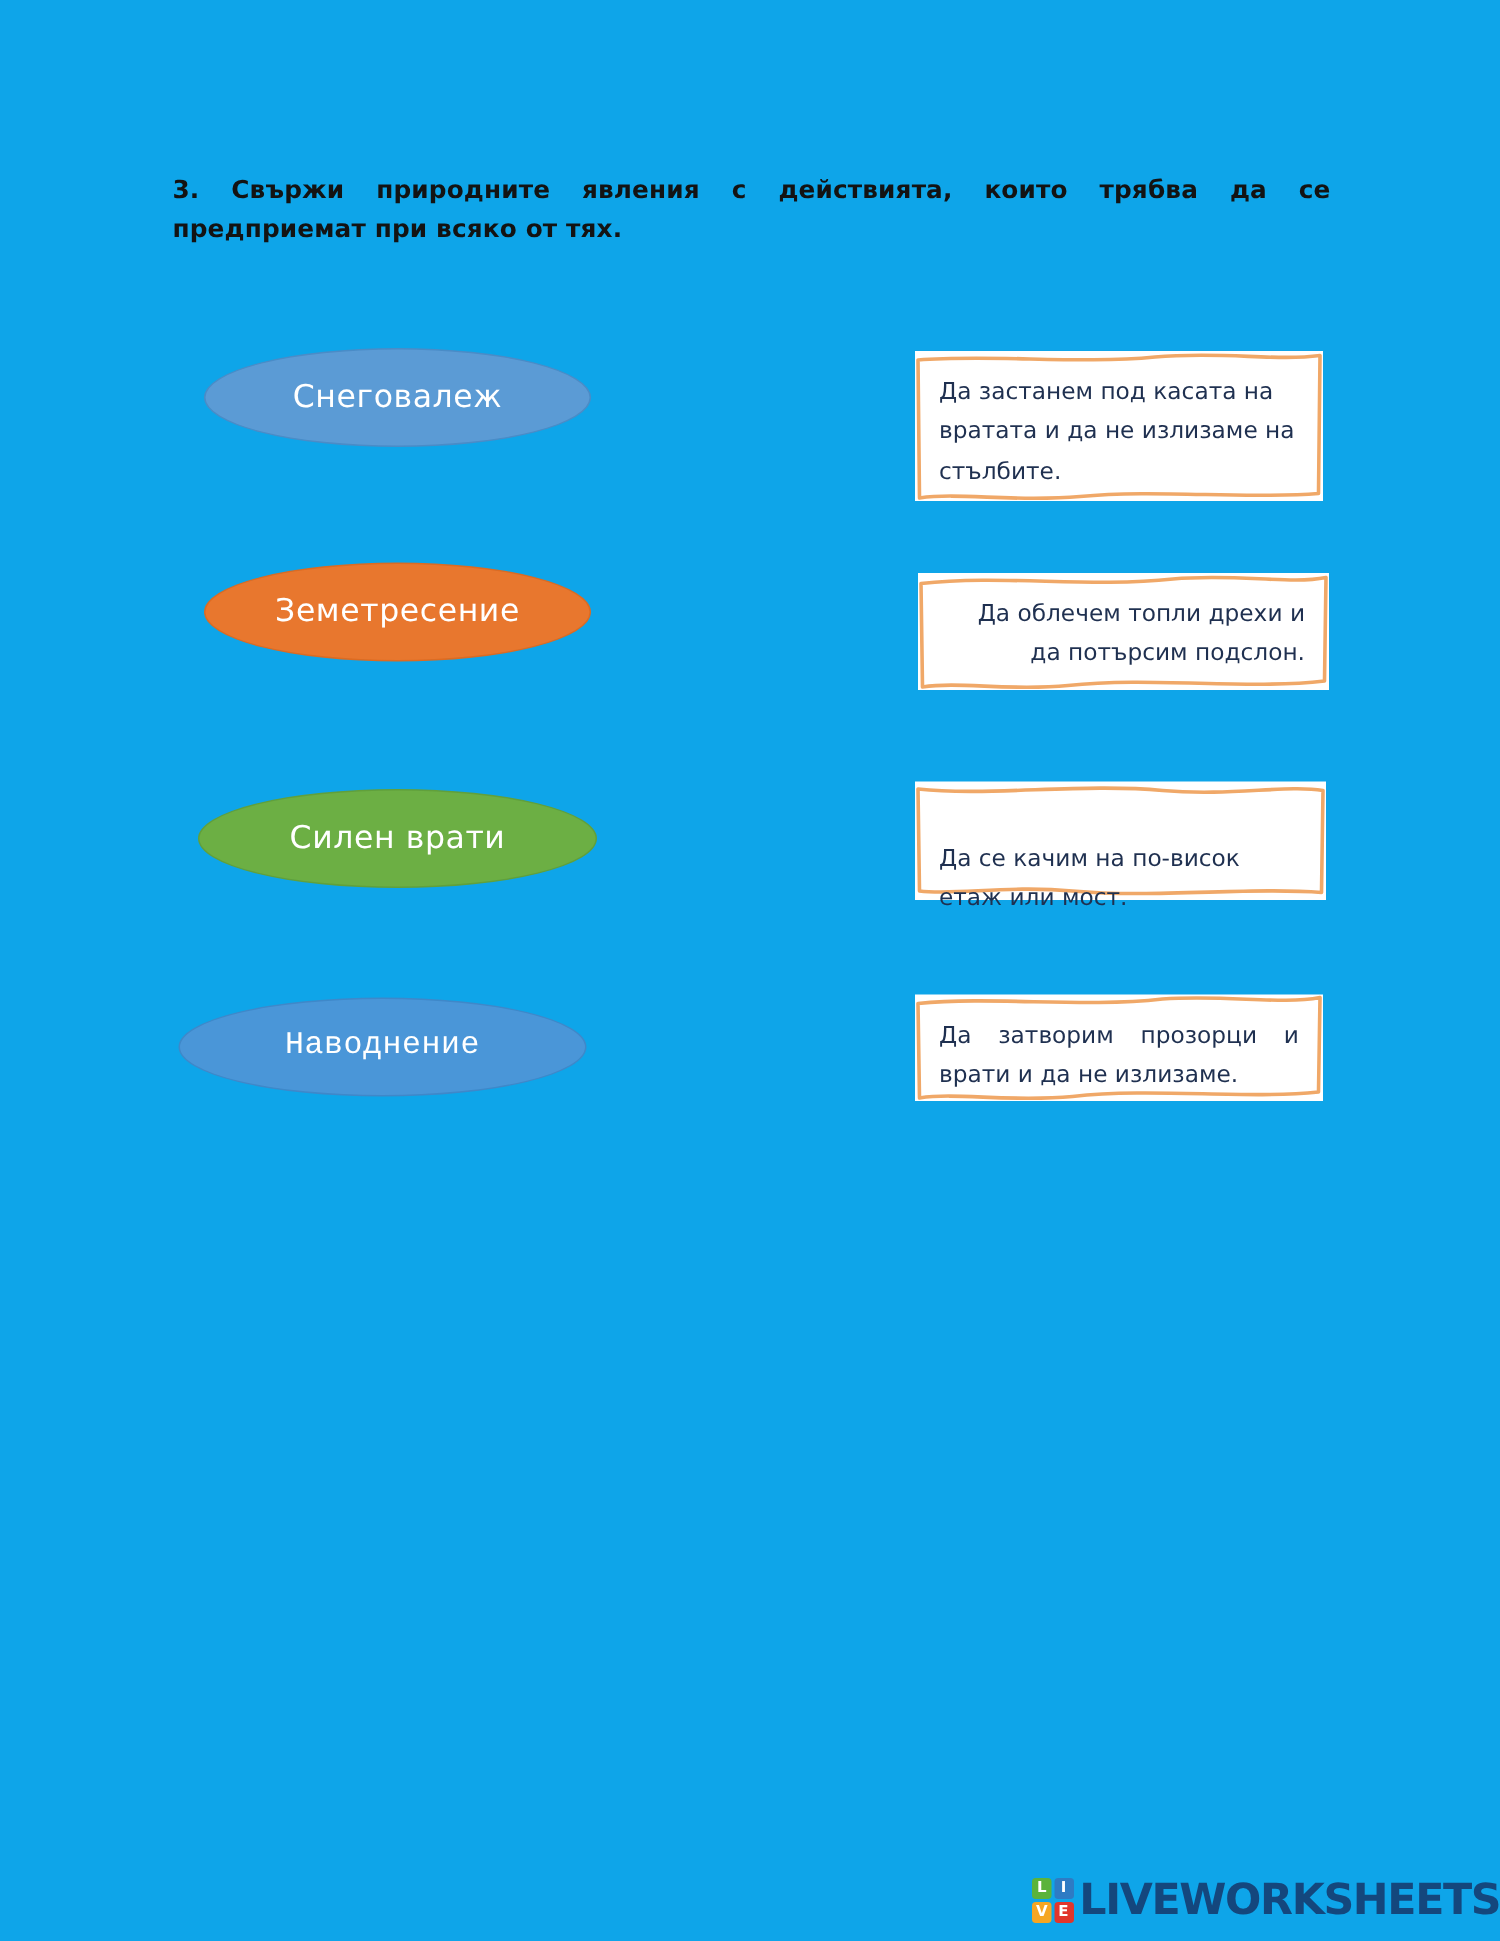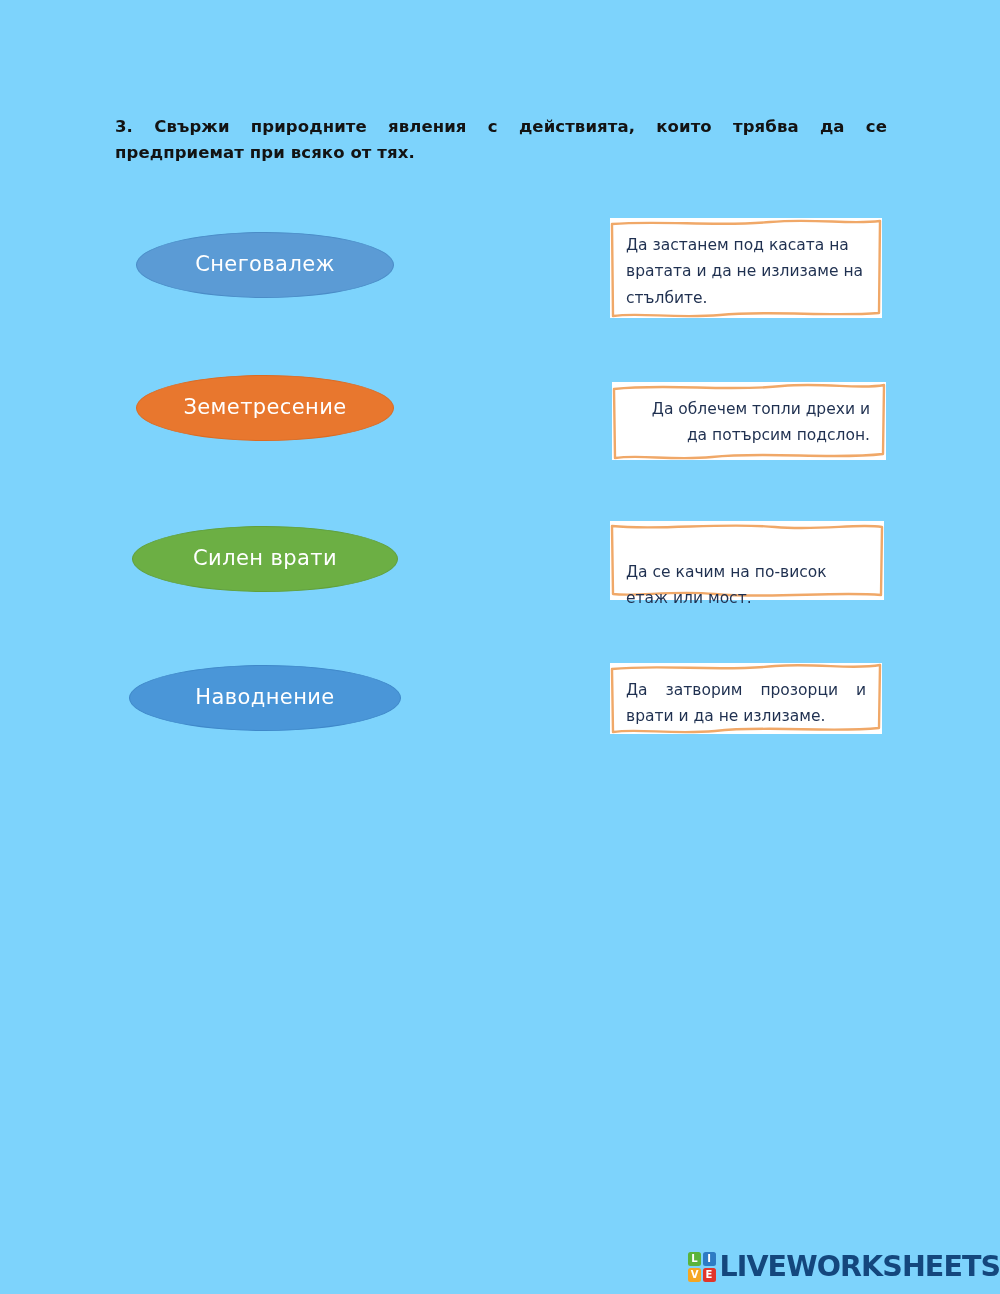--- a/index.html
+++ b/index.html
@@ -9,21 +9,21 @@
     background: #ffffff;
   }
   body {
     font-family: "DejaVu Sans", sans-serif;
   }
 
   .page {
     position: relative;
     width: 1000px;
     height: 1294px;
-    background: #7dd3fc;
+    background: #0ea5e9;
     overflow: hidden;
   }
 
   
   .instruction {
     position: absolute;
     left: 115px;
     top: 114px;
     width: 772px;
     font-family: "DejaVu Sans", sans-serif;
@@ -72,23 +72,24 @@
     left: 136px;  top: 375px;  width: 258px; height: 66px;
     background: #E8772E;
     border: 1px solid #dc6b22;
   }
   .ell-wind {
     left: 132px;  top: 526px;  width: 266px; height: 66px;
     background: #6CAF44;
     border: 1px solid #61a03b;
   }
   .ell-flood {
-    left: 129px;  top: 665px;  width: 272px; height: 66px;
+    left: 119px;  top: 665px;  width: 272px; height: 66px;
     background: #4A96D8;
     border: 1px solid #3f88c9;
+    font-family: Liberation Mono, monospace;
   }
 
   
   .answer-box {
     position: absolute;
     box-sizing: border-box;
     background: #ffffff;
     padding: 14px 16px 12px 16px;
     font-family: "DejaVu Sans", sans-serif;
     font-size: 15.5px;
@@ -101,21 +102,21 @@
     width: 100%; height: 100%;
     pointer-events: none;
   }
   .answer-box .txt {
     position: relative;
     display: block;
     text-align: justify;
     text-justify: inter-word;
   }
 
-  .box-1 { left: 610px; top: 218px; width: 272px; height: 100px; }
+  .box-1 { left: 610px; top: 234px; width: 272px; height: 100px; }
   .box-2 { left: 612px; top: 382px; width: 274px; height: 78px; }
   .box-3 { left: 610px; top: 521px; width: 274px; height: 79px; }
   .box-4 { left: 610px; top: 663px; width: 272px; height: 71px; }
 
   
   .box-1 .txt { text-align: left; }
   .box-2 .txt { text-align: right; }
   .box-3 .txt { text-align: left; margin-top: 24px; }
   .box-4 .txt { text-align: justify; text-align-last: left; }
 

